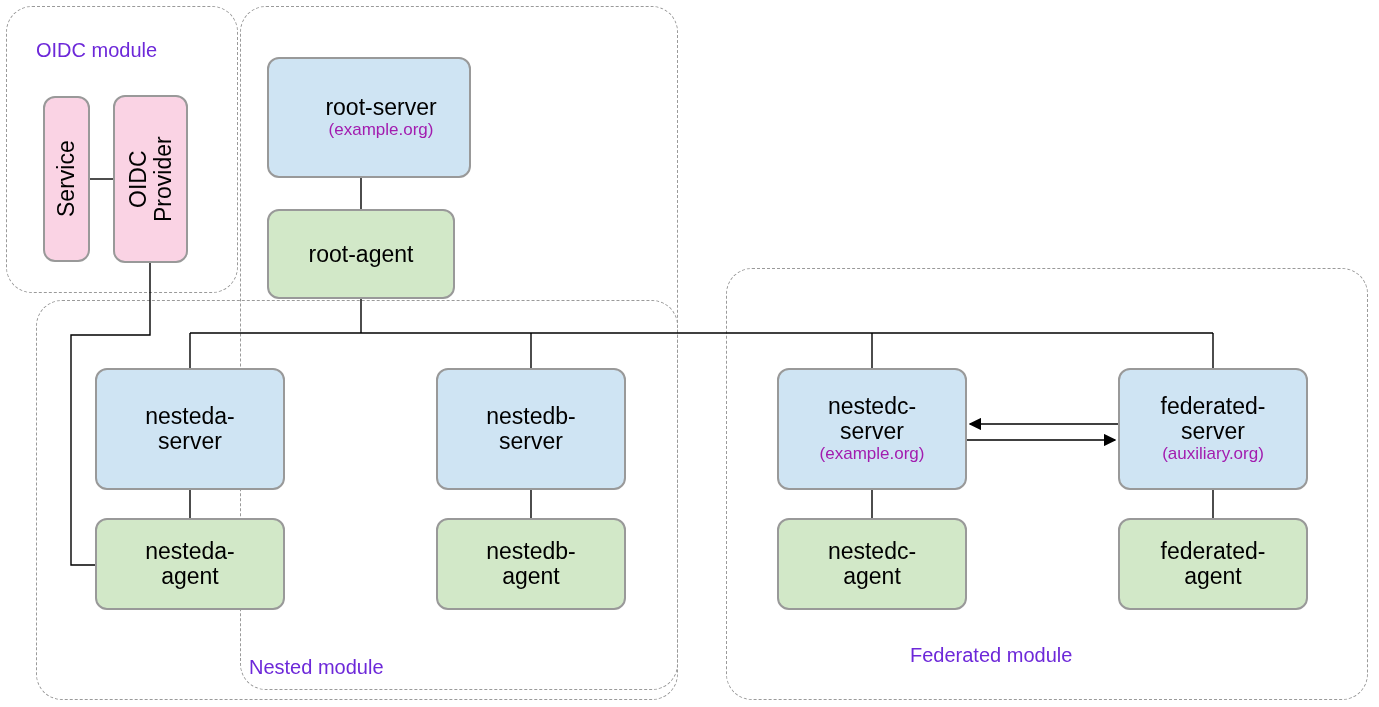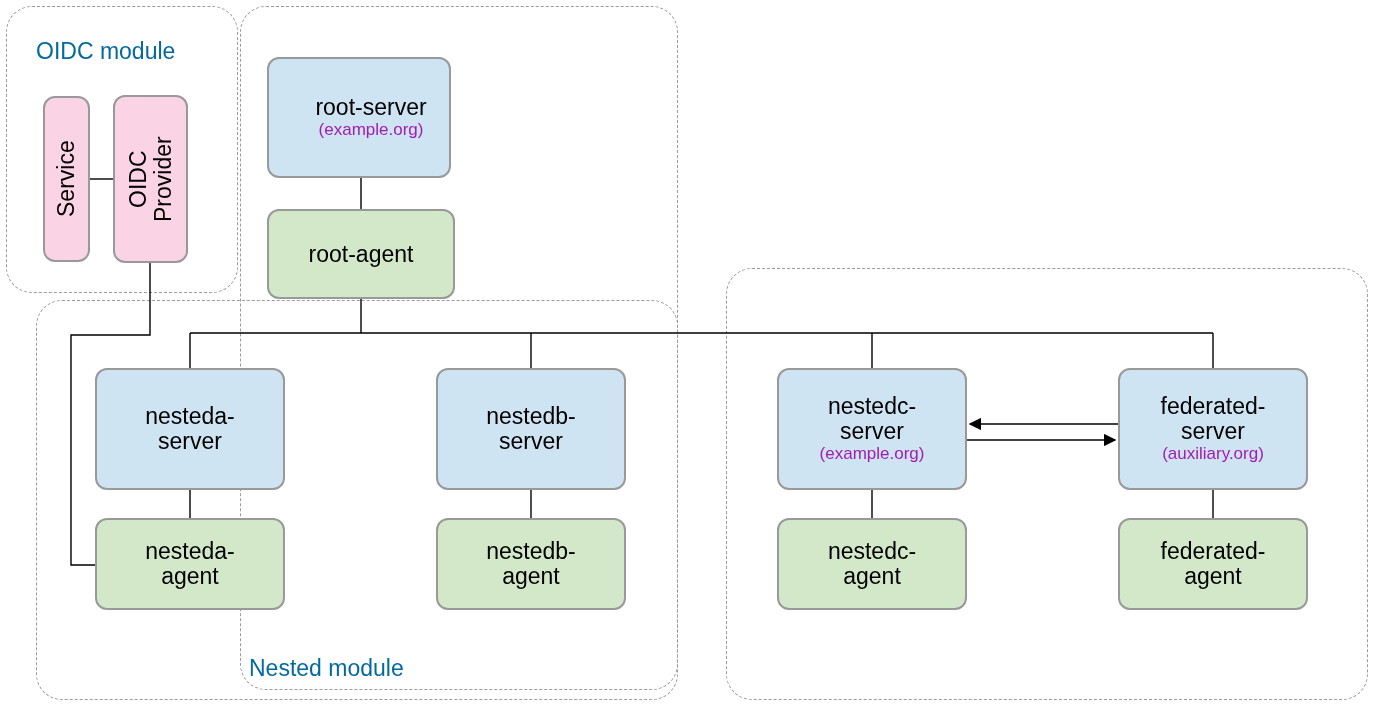--- a/index.html
+++ b/index.html
@@ -29,22 +29,22 @@
   }
   .module {
     position: absolute;
     border: 1.6px dashed #9a9a9a;
     border-radius: 26px;
     box-sizing: border-box;
     background: transparent;
   }
   .module-label {
     position: absolute;
-    font-size: 23px;
-    color: #0369a1;
+    font-size: 20px;
+    color: #6d28d9;
     white-space: nowrap;
     line-height: 1;
   }
   .node {
     position: absolute;
     box-sizing: border-box;
     border: 2px solid #999999;
     border-radius: 12px;
     display: flex;
     flex-direction: column;
@@ -81,20 +81,21 @@
 
 <div id="diagram">
 
   <div class="module" style="left:6px; top:6px; width:232px; height:287px;"></div>
   <div class="module" style="left:240px; top:6px; width:438px; height:684px;"></div>
   <div class="module" style="left:36px; top:300px; width:642px; height:400px;"></div>
   <div class="module" style="left:726px; top:268px; width:642px; height:432px;"></div>
 
   <div class="module-label" style="left:36px; top:40px;">OIDC module</div>
   <div class="module-label" style="left:249px; top:645px;margin-top:12px;">Nested module</div>
+  <div class="module-label" style="left:910px; top:645px;">Federated module</div>
 
   <svg id="edge-layer" viewBox="0 0 1379 707" width="1379" height="707">
     <defs>
       <marker id="arrow-end" viewBox="0 0 10 10" refX="9" refY="5" markerWidth="9" markerHeight="9" orient="auto-start-reverse">
         <path d="M 0 0 L 10 5 L 0 10 z" fill="#000"></path>
       </marker>
     </defs>
     <g stroke="#000000" stroke-width="1.4" fill="none" stroke-linecap="butt">
       <polyline points="90,179 113,179"></polyline>
       <polyline points="361,178 361,209"></polyline>
@@ -116,21 +117,21 @@
 
   <div class="node service vertical" style="left:43px; top:96px; width:47px; height:166px;">
     <span class="title">Service</span>
   </div>
 
   <div class="node service vertical" style="left:113px; top:95px; width:75px; height:168px;">
     <span class="title">OIDC
 Provider</span>
   </div>
 
-  <div class="node server" style="left:267px; top:57px; width:184px; height:121px;padding-left:24px;">
+  <div class="node server" style="left:267px; top:57px; width:204px; height:121px;padding-left:24px;">
     <span class="title">root-server</span>
     <span class="sub">(example.org)</span>
   </div>
 
   <div class="node agent" style="left:267px; top:209px; width:188px; height:90px;">
     <span class="title">root-agent</span>
   </div>
 
   <div class="node server" style="left:95px; top:368px; width:190px; height:122px;">
     <span class="title">nesteda-

